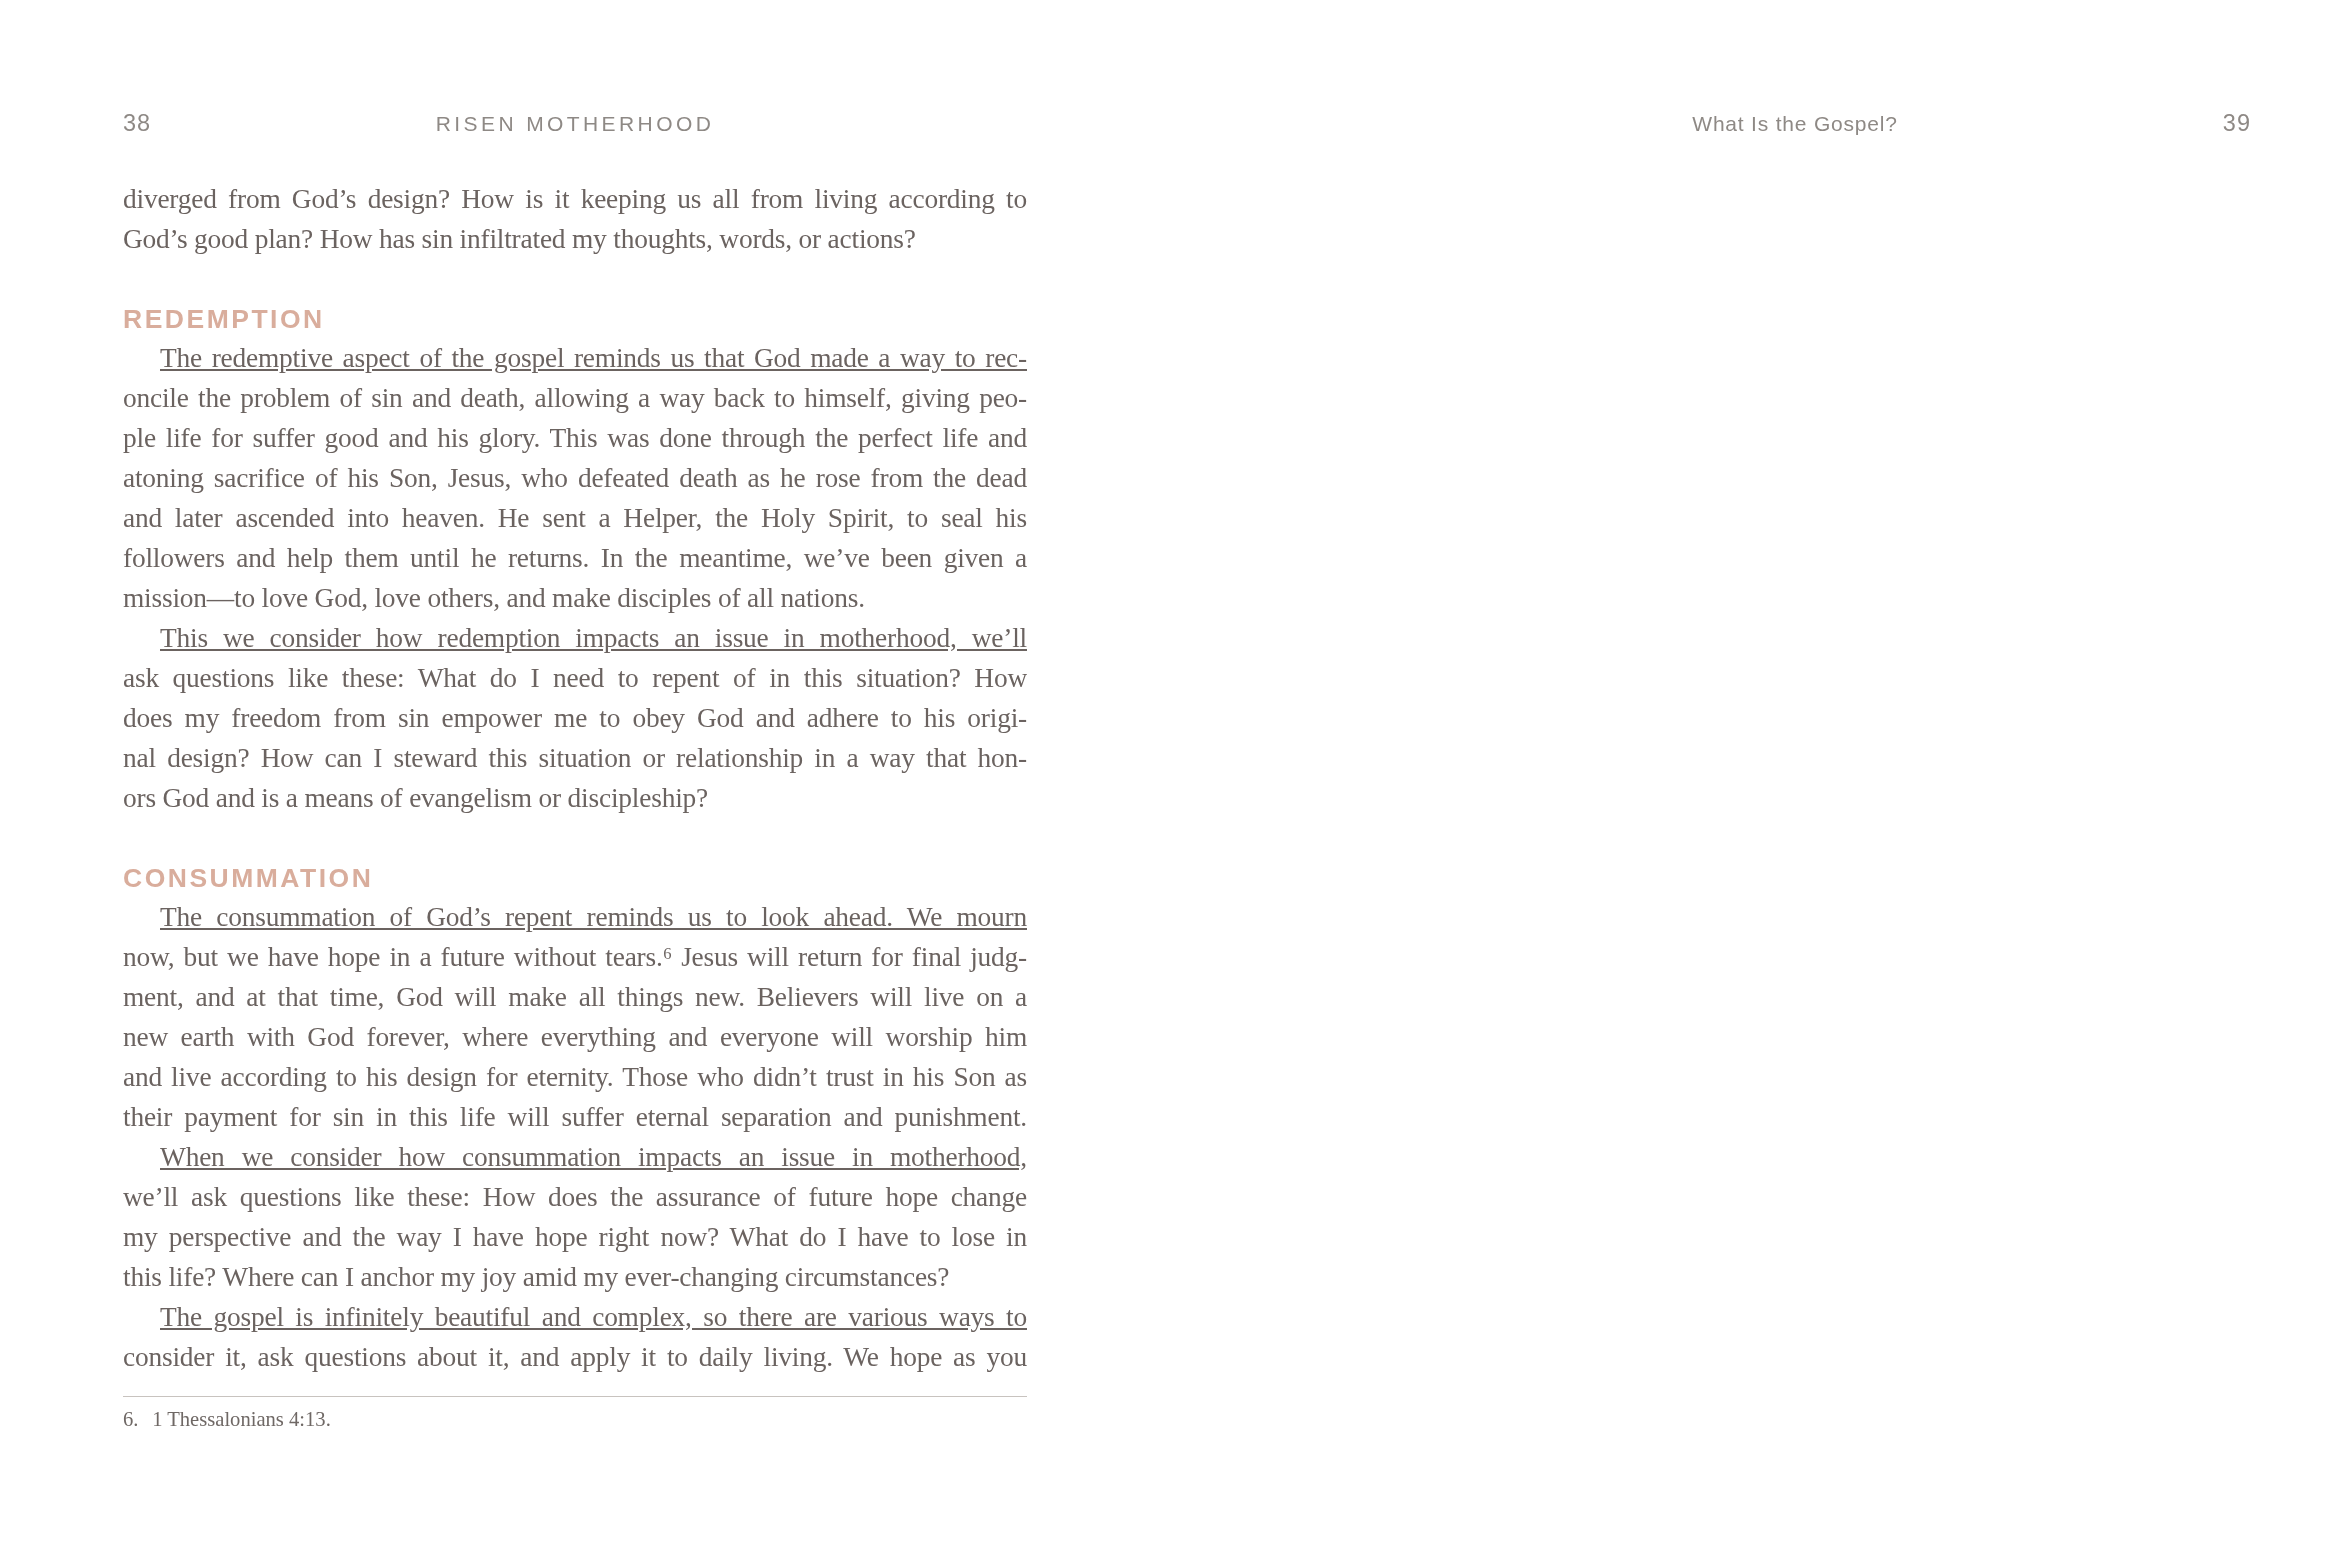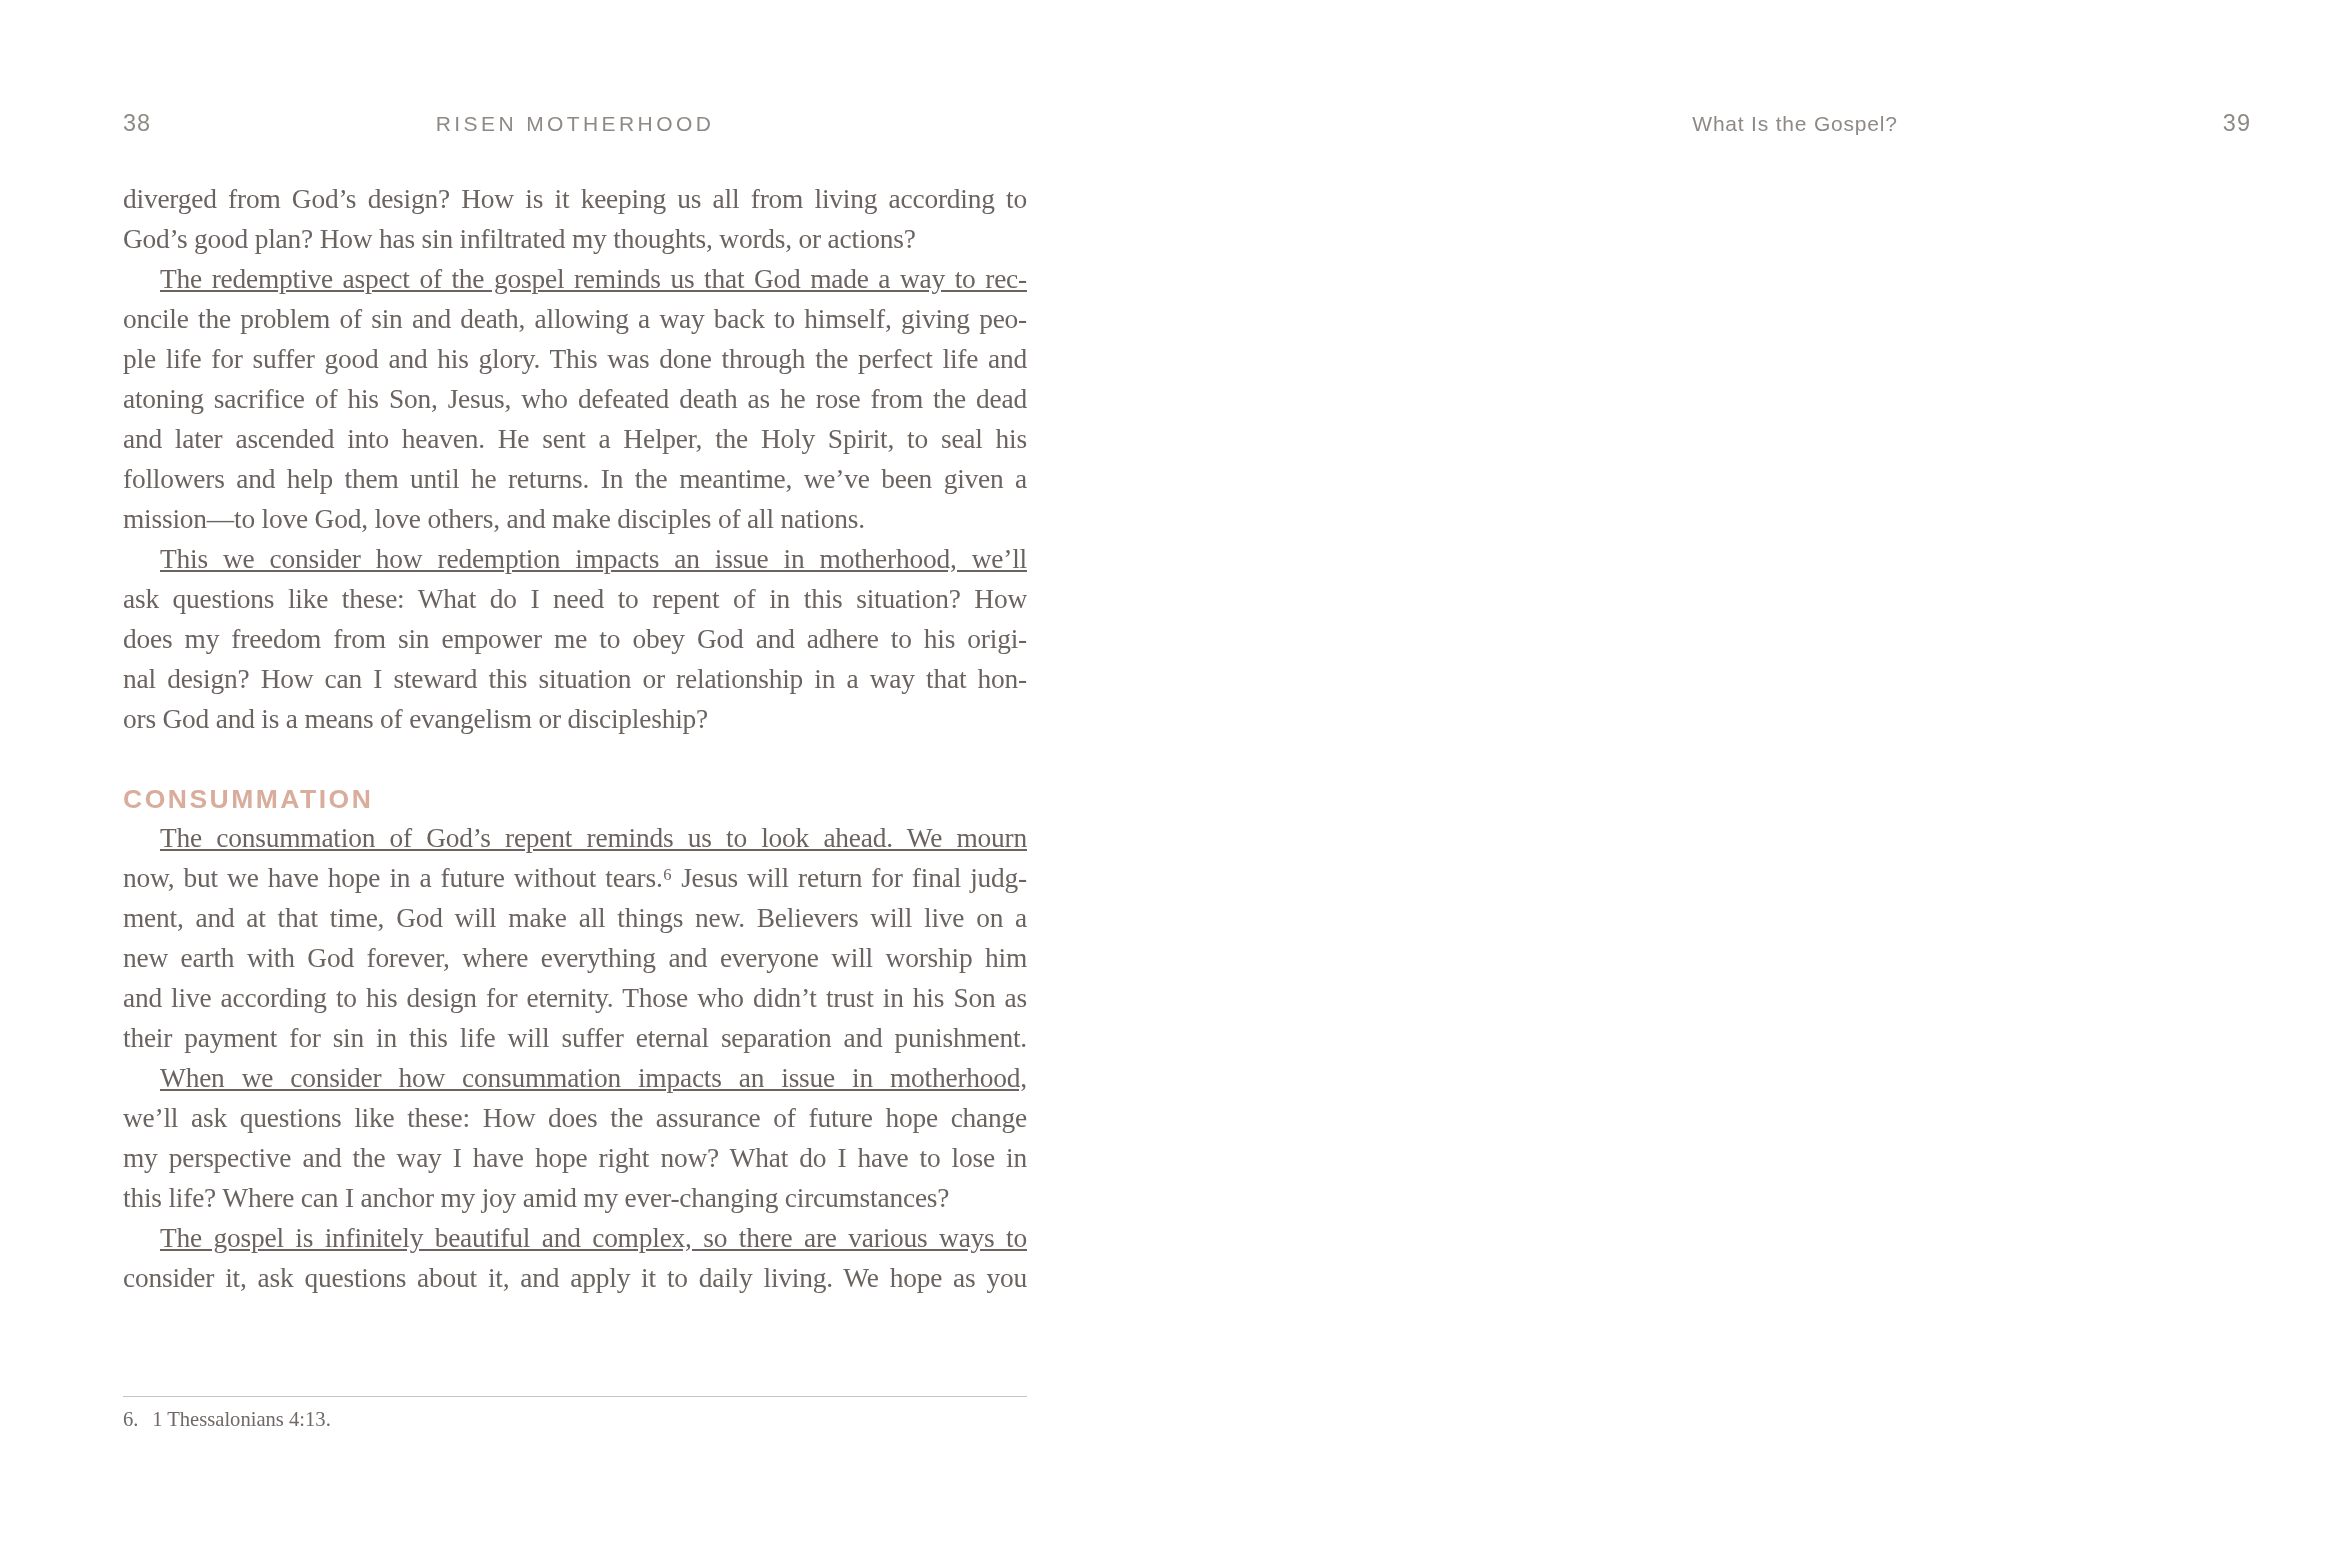--- a/index.html
+++ b/index.html
@@ -69,20 +69,21 @@
   <div class="running-row" style="left:123px;width:904px;">
     <span class="pagenum" style="position:absolute;left:0;top:0;">38</span>
     <span class="running-head running-caps" style="position:absolute;left:50%;top:2px;transform:translateX(-50%);">RISEN MOTHERHOOD</span>
   </div>
 
   <div class="bodyblock" id="left-body">
       <div class="para">
         <div class="line">diverged from God’s design? How is it keeping us all from living according to</div>
         <div class="line lastline">God’s good plan? How has sin infiltrated my thoughts, words, or actions?</div>
       </div>
+      <div class="sec-heading bold">REDEMPTION</div>
       <div class="para">
         <div class="line indent">The redemptive aspect of the gospel reminds us that God made a way to rec-</div>
         <div class="line">oncile the problem of sin and death, allowing a way back to himself, giving peo-</div>
         <div class="line">ple life for suffer good and his glory. This was done through the perfect life and</div>
         <div class="line">atoning sacrifice of his Son, Jesus, who defeated death as he rose from the dead</div>
         <div class="line">and later ascended into heaven. He sent a Helper, the Holy Spirit, to seal his</div>
         <div class="line">followers and help them until he returns. In the meantime, we’ve been given a</div>
         <div class="line lastline">mission—to love God, love others, and make disciples of all nations.</div>
       </div>
       <div class="para">

